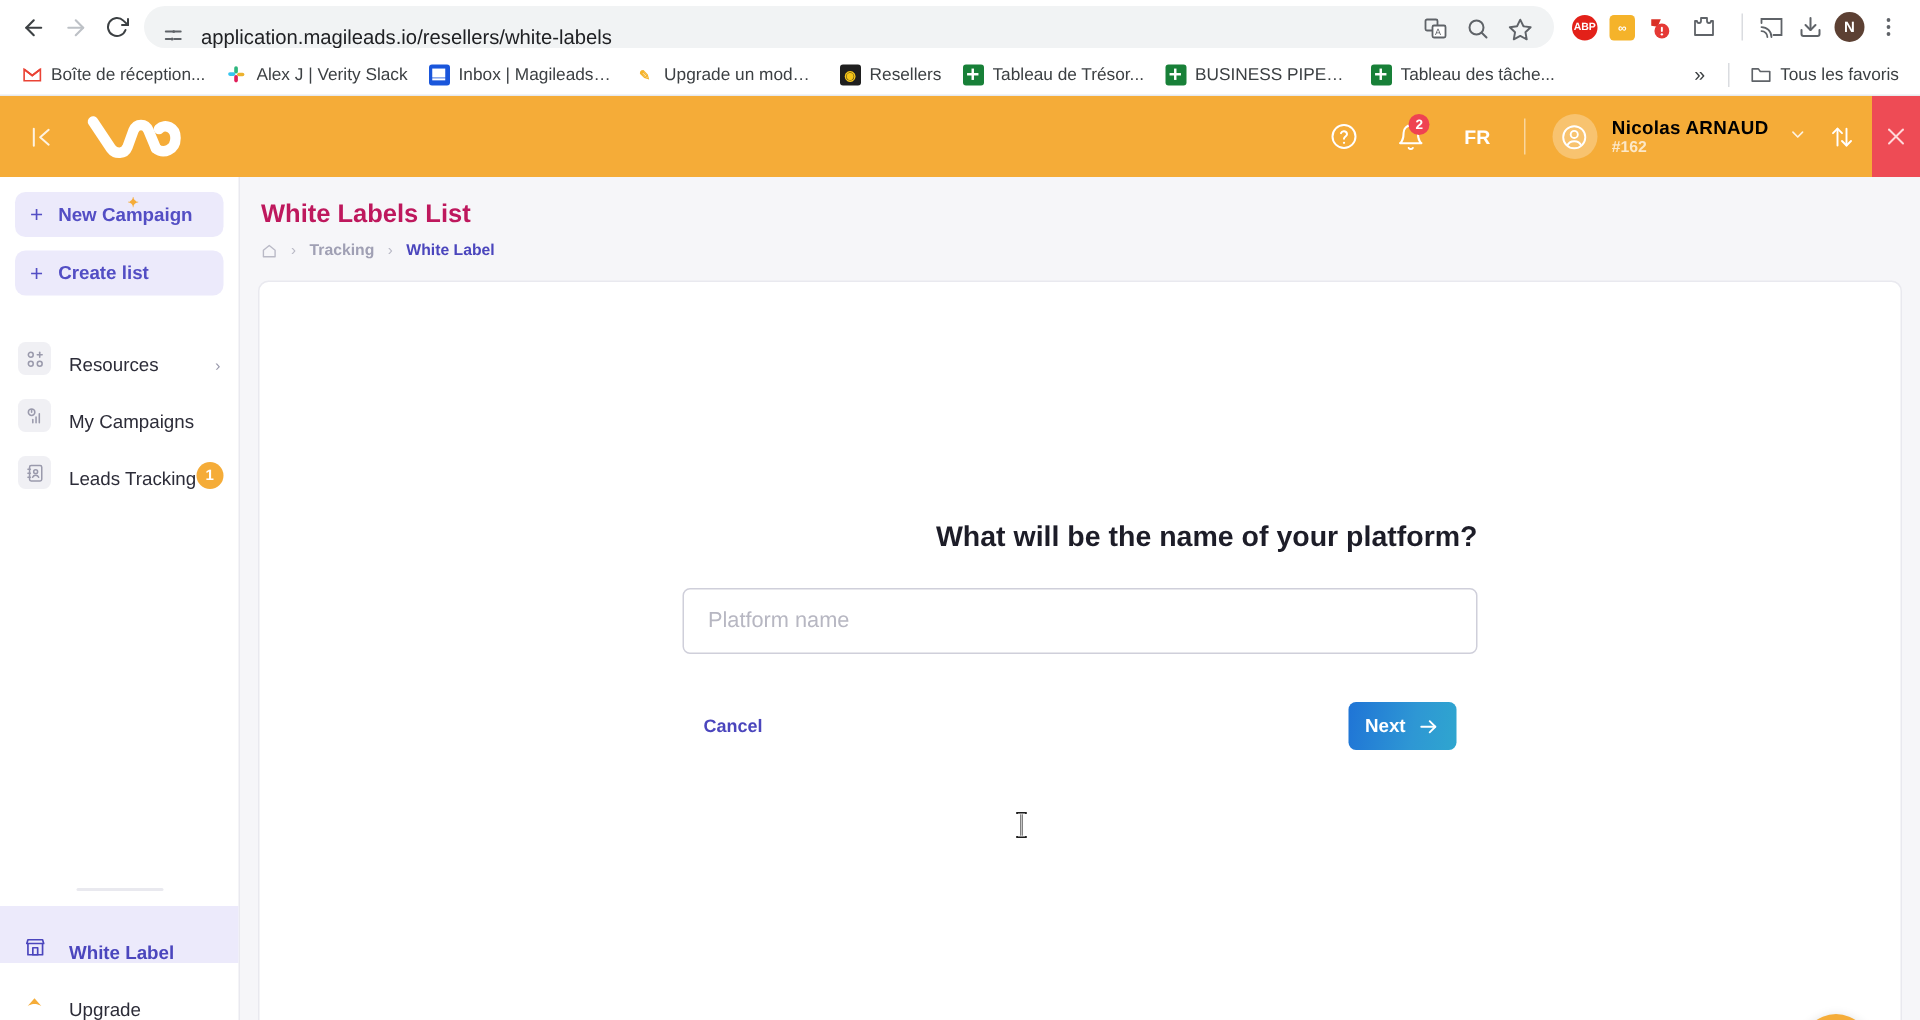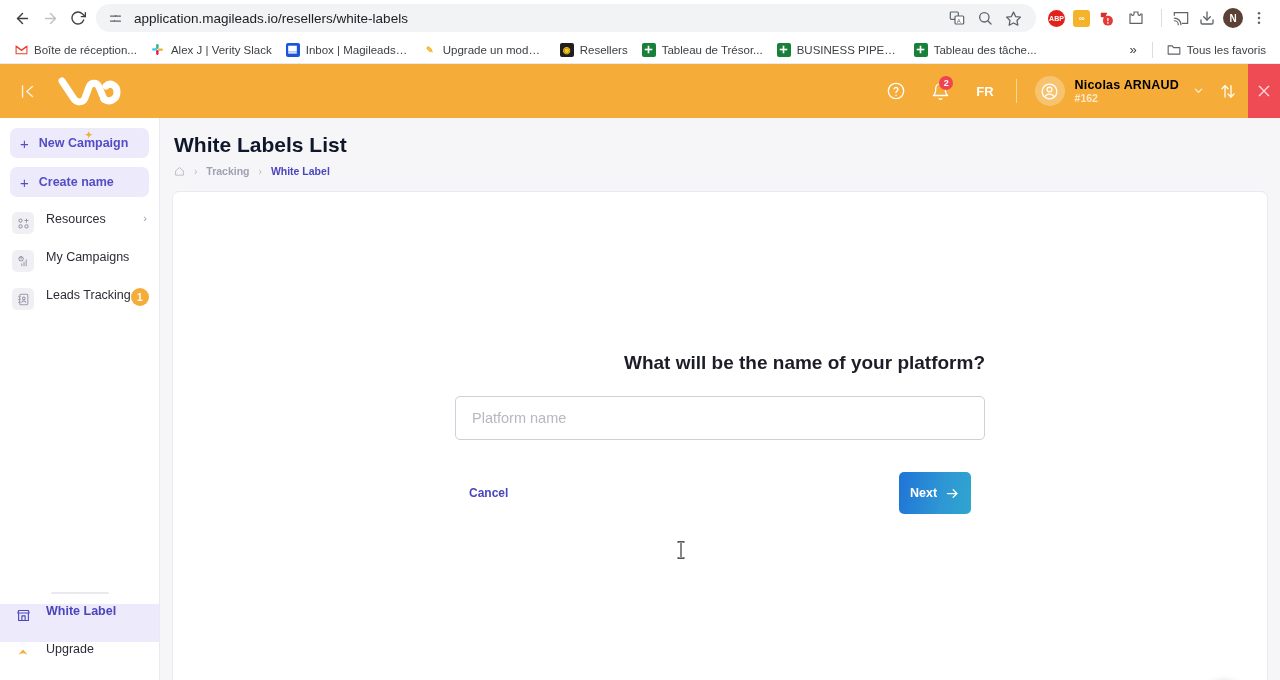--- a/index.html
+++ b/index.html
@@ -25,21 +25,21 @@
     flex: none;
     border-radius: 50%;
   }
   .nav-btn.disabled { color: #bdc1c6; }
   .omnibox {
     flex: 1;
     height: 28px;
     background: #f1f3f4;
     border-radius: 14px;
     display: flex;
-    align-items: center;
+    align-items: flex-end;
     margin: 0 6px 0 4px;
     padding: 0 10px 0 10px;
     min-width: 0;
   }
   .omnibox-icon { width: 18px; height: 18px; margin-right: 10px; flex: none; color: #5f6368; display:flex; align-items:center; justify-content:center;}
   .omnibox-url {
     font-size: 13.5px;
     color: #202124;
     white-space: nowrap;
     overflow: hidden;
@@ -197,21 +197,21 @@
     position: relative;
   }
   .pill-plus { font-size: 15px; font-weight: 400; margin-right: 10px; color:#534ec4; }
   .spark {
     position: absolute; top: 2px; left: 75px;
     color:#f5ac38; font-size:9px;
   }
   .nav-list { padding: 6px 0 0 0; }
   .nav-item {
     height: 38px;
-    display:flex; align-items:flex-start;
+    display:flex; align-items:flex-end;
     padding: 0 12px;
     font-size: 12.5px;
     color:#2c2c38;
   }
   .nav-ico {
     width: 22px; height: 22px;
     border-radius: 5px;
     background:#f0f0f4;
     display:flex; align-items:center; justify-content:center;
     margin-right: 12px;
@@ -239,23 +239,23 @@
 
   
   .main {
     flex: 1;
     background: #f6f6f9;
     padding: 12px 12px 0 12px;
     overflow: hidden;
     position: relative;
   }
   .page-title {
-    font-size: 21px;
+    font-size: 17px;
     font-weight: 700;
-    color: #0f172a;
+    color: #be185d;
     padding: 3px 0 0 2px;
   }
   .breadcrumb {
     display:flex; align-items:center;
     gap: 9px;
     margin: 8px 0 14px 2px;
     font-size: 10.5px;
     font-weight: 700;
   }
   .bc-home { color:#b9b9c6; display:flex; align-items:center; }
@@ -300,21 +300,21 @@
     display:flex; align-items:center; justify-content:space-between;
     margin-top: 32px;
     padding: 0 14px;
   }
   .cancel-btn {
     color:#4b46bd;
     font-size: 12px;
     font-weight: 700;
   }
   .next-btn {
-    width: 72px; height: 42px;
+    width: 72px; height: 32px;
     border-radius: 5px;
     background: linear-gradient(100deg, #1f74d6 0%, #2e97d4 60%, #2fa6cf 100%);
     color:#fff;
     font-size: 12.5px;
     font-weight: 600;
     display:flex; align-items:center; justify-content:center;
     gap: 8px;
     border: none;
     font-family: "Liberation Sans", sans-serif;
   }
@@ -590,21 +590,21 @@
 
   <div class="sidebar">
     <div class="side-top">
       <div class="pill-btn">
         <span class="pill-plus">+</span>
         <span>New Campaign</span>
         <span class="spark">✦</span>
       </div>
       <div class="pill-btn">
         <span class="pill-plus">+</span>
-        <span>Create name</span>
+        <span>Create list</span>
       </div>
     </div>
 
     <div class="nav-list">
       <div class="nav-item">
         <span class="nav-ico">
           <svg width="13" height="13" viewBox="0 0 24 24" fill="none" stroke="currentColor" stroke-width="1.9">
               <circle cx="6.5" cy="6.5" r="3"></circle>
               <circle cx="6.5" cy="17.5" r="3"></circle>
               <circle cx="17.5" cy="17.5" r="3"></circle>

